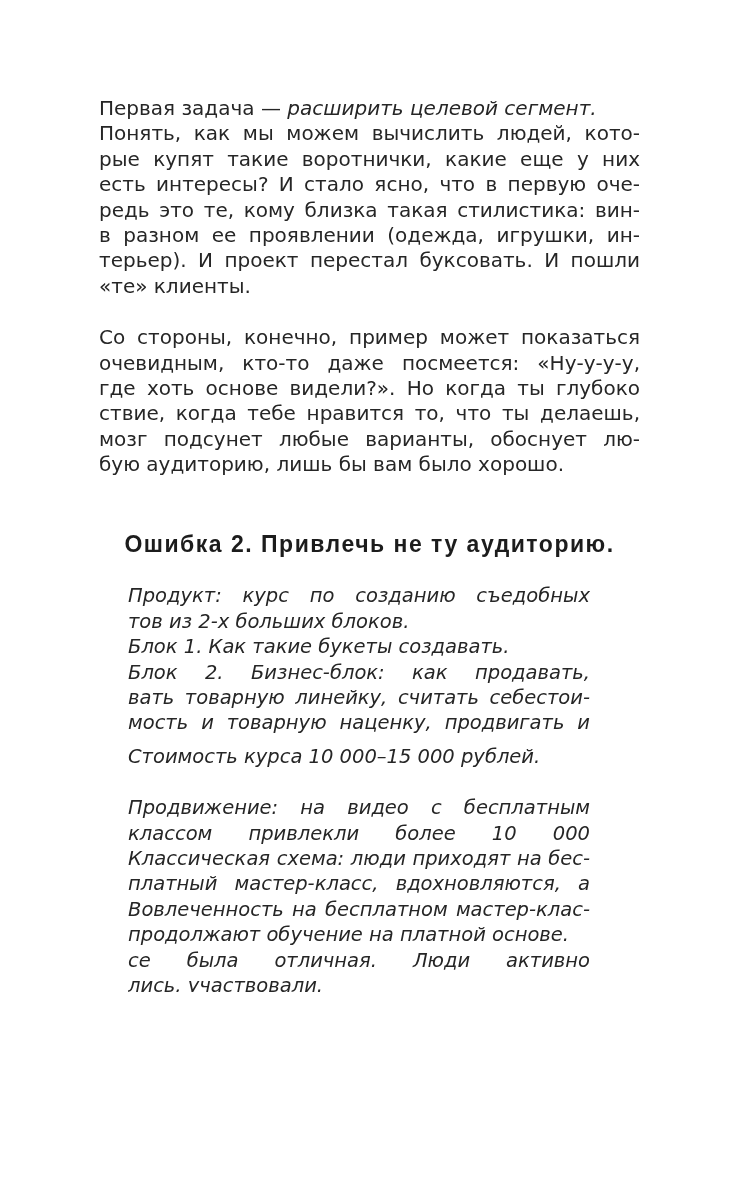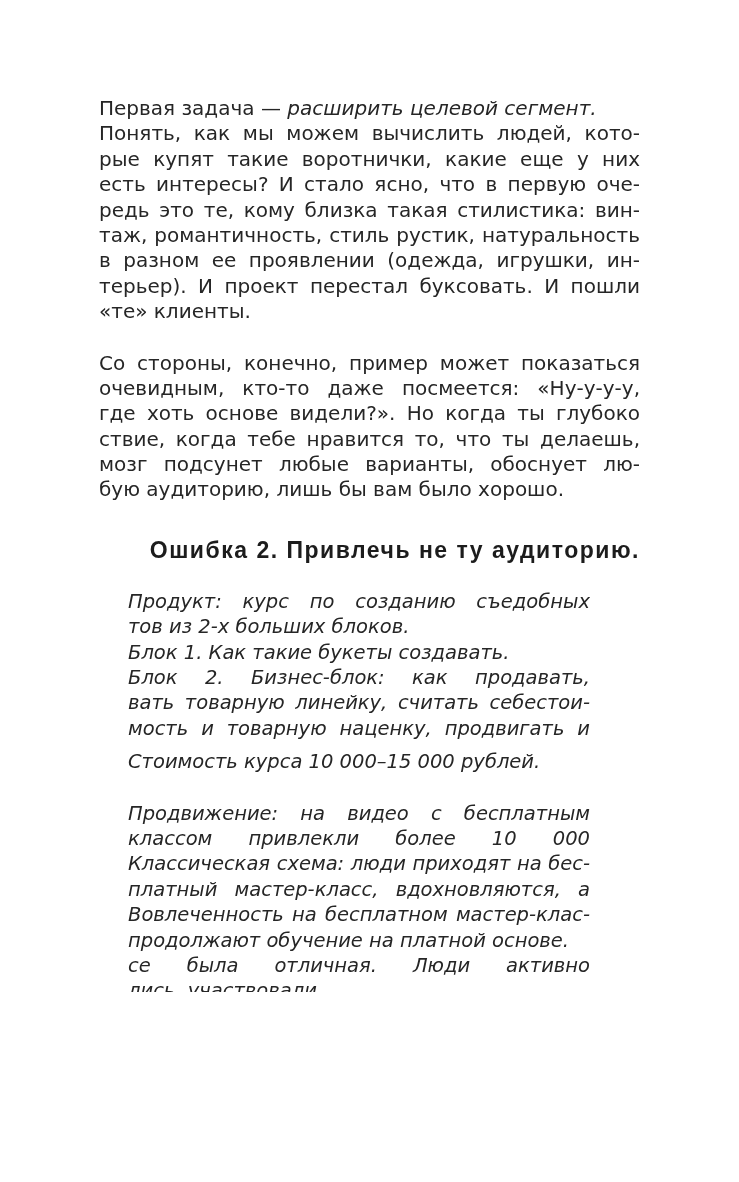--- a/index.html
+++ b/index.html
@@ -32,28 +32,28 @@
     white-space: pre-line;
   }
   .ln.e {
     text-align-last: left;
   }
   .it {
     font-style: italic;
   }
   .para2 { margin-top: 26px; }
   .section-heading {
-    margin-top: 32px;
+    margin-top: 52px;
     font-family: "Liberation Sans", sans-serif;
     font-weight: bold;
     font-size: 23px;
     line-height: 30px;
     letter-spacing: 1.5px;
     color: #1c1c1c;
-    text-align: right;
+    text-align: center;
   }
   .quote {
     margin-left: 29px;
     width: 462px;
     font-style: italic;
   }
   .quote .ln {
     font-size: 19.5px;
   }
   .quote-a { margin-top: 24px; }
@@ -75,21 +75,20 @@
 
 <div class="page">
   <div class="content">
 
     <div>
       <div class="ln e"><span>Первая задача — </span><span class="it">расширить целевой сегмент.</span></div>
       <div class="ln">Понять, как мы можем вычислить людей, кото-</div>
       <div class="ln">рые купят такие воротнички, какие еще у них</div>
       <div class="ln">есть интересы? И стало ясно, что в первую оче-</div>
       <div class="ln">редь это те, кому близка такая стилистика: вин-</div>
-      <div class="ln">таж, романтичность, стиль рустик, натуральность</div>
       <div class="ln">в разном ее проявлении (одежда, игрушки, ин-</div>
       <div class="ln">терьер). И проект перестал буксовать. И пошли</div>
       <div class="ln e">«те» клиенты.</div>
     </div>
 
     <div class="para2">
       <div class="ln">Со стороны, конечно, пример может показаться</div>
       <div class="ln">очевидным, кто-то даже посмеется: «Ну-у-у-у,</div>
       <div class="ln">где хоть основе видели?». Но когда ты глубоко</div>
       <div class="ln">ствие, когда тебе нравится то, что ты делаешь,</div>

